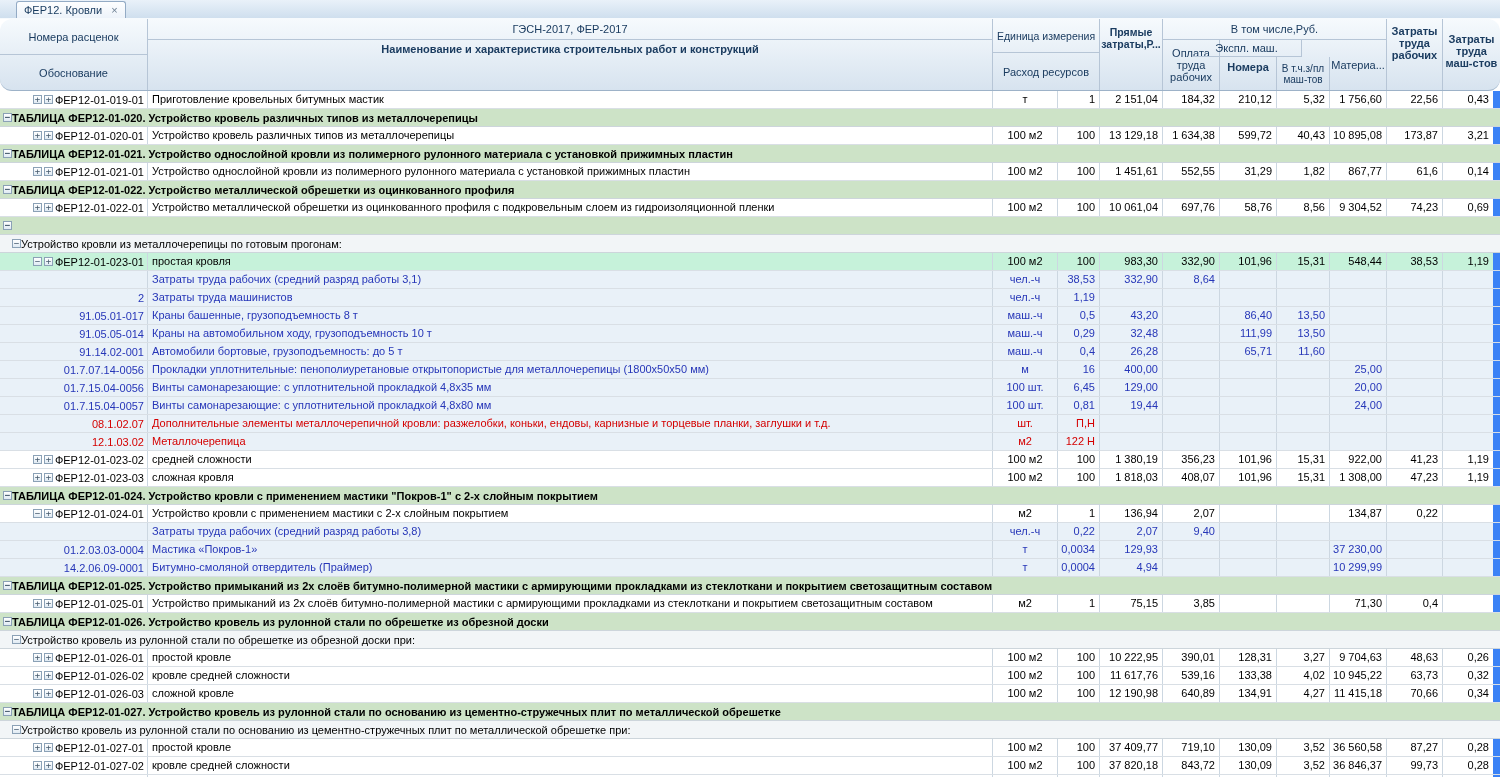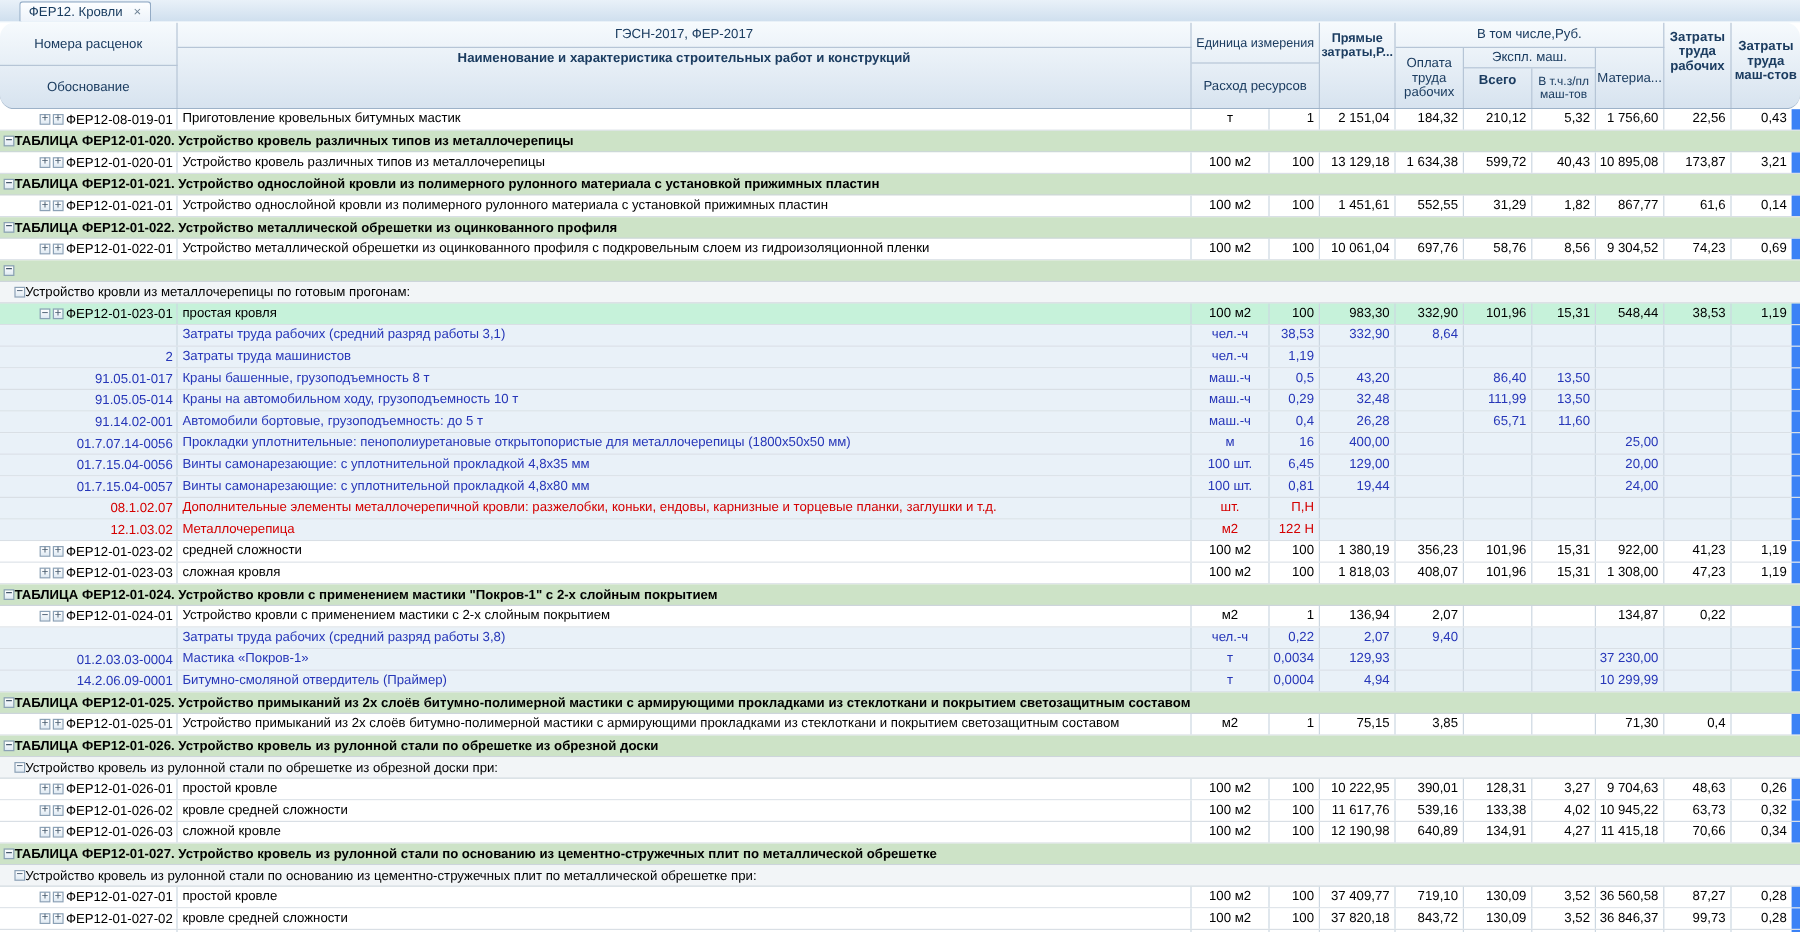--- a/index.html
+++ b/index.html
@@ -37,21 +37,21 @@
   .tp{align-items:flex-start;font-weight:bold;}
   .h-numbers{left:0;top:0;width:148px;height:36px;}
   .h-just{left:0;top:36px;width:148px;height:35px;}
   .h-gesn{left:148px;top:0;width:845px;height:21px;}
   .h-name{left:148px;top:21px;width:845px;height:50px;padding-top:3px;}
   .h-unitq{left:993px;top:0;width:107px;height:34px;font-size:10.5px;white-space:nowrap;}
   .h-res{left:993px;top:34px;width:107px;height:37px;}
   .h-direct{left:1100px;top:0;width:63px;height:71px;padding-top:7px;font-size:10.5px;}
   .h-incl{left:1163px;top:0;width:224px;height:21px;text-align:right;}
   .h-pay{left:1163px;top:21px;width:57px;height:50px;}
-  .h-expl{left:1220px;top:21px;width:110px;height:17px;text-align:center;}
+  .h-expl{left:1192px;top:21px;width:110px;height:17px;text-align:center;}
   .h-vsego{left:1220px;top:38px;width:57px;height:33px;padding-top:4px;}
   .h-zp{left:1277px;top:38px;width:53px;height:33px;font-size:10px;line-height:11px;}
   .h-mat{left:1330px;top:21px;width:57px;height:50px;}
   .h-labor{left:1387px;top:0;width:56px;height:71px;padding-top:6px;}
   .h-lmach{left:1443px;top:0;width:57px;height:90px;padding-top:14px;}
   
   .tbody{position:relative;}
   .row{
     display:grid;
     grid-template-columns:148px 845px 65px 42px 63px 57px 57px 53px 57px 56px 57px;
@@ -100,33 +100,33 @@
     <div class="hc br bb h-numbers">Номера расценок</div>
     <div class="hc br h-just">Обоснование</div>
     <div class="hc br bb h-gesn">ГЭСН-2017, ФЕР-2017</div>
     <div class="hc br tp h-name">Наименование и характеристика строительных работ и конструкций</div>
     <div class="hc br bb h-unitq">Единица измерения</div>
     <div class="hc br h-res">Расход ресурсов</div>
     <div class="hc br tp h-direct">Прямые затраты,Р...</div>
     <div class="hc br bb h-incl">В том числе,Руб.</div>
     <div class="hc br h-pay">Оплата труда рабочих</div>
     <div class="hc br bb h-expl">Экспл. маш.</div>
-    <div class="hc br tp h-vsego">Всего</div>
+    <div class="hc br tp h-vsego">Номера</div>
     <div class="hc br h-zp">В т.ч.з/пл маш-тов</div>
     <div class="hc br h-mat">Материа...</div>
     <div class="hc br tp h-labor">Затраты труда рабочих</div>
     <div class="hc tp h-lmach">Затраты труда маш-стов</div>
   </div>
 
   <div class="tbody">
       <div class="row rate">
         <div class="c cell-code">
           <span class="xbox">+</span>
           <span class="xbox">+</span>
-          <span>ФЕР12-08-019-01</span>
+          <span>ФЕР12-01-019-01</span>
         </div>
         <div class="c cell-name">Приготовление кровельных битумных мастик</div>
         <div class="c cell-unit">т</div>
         <div class="c cell-num">1</div>
         <div class="c cell-num">2 151,04</div>
         <div class="c cell-num">184,32</div>
         <div class="c cell-num">210,12</div>
         <div class="c cell-num">5,32</div>
         <div class="c cell-num">1 756,60</div>
         <div class="c cell-num">22,56</div>

